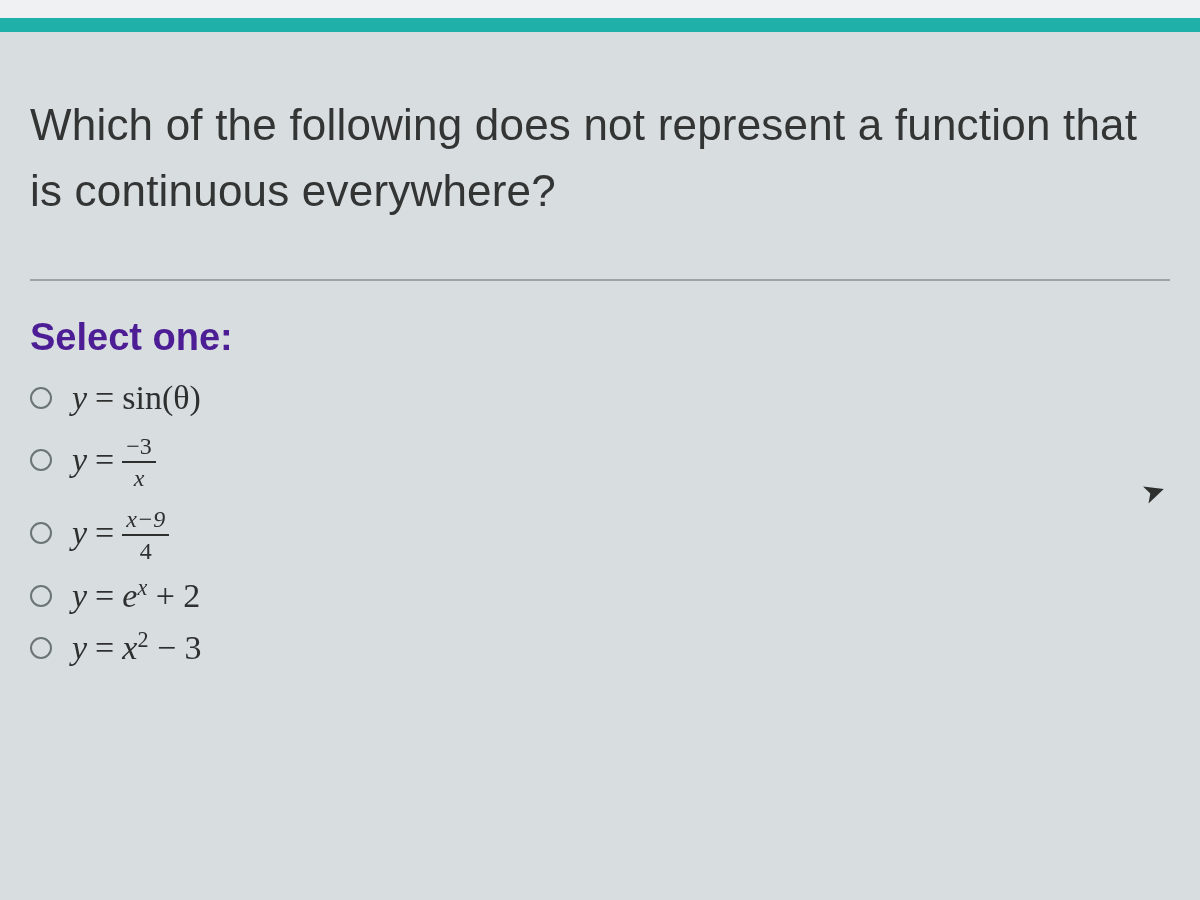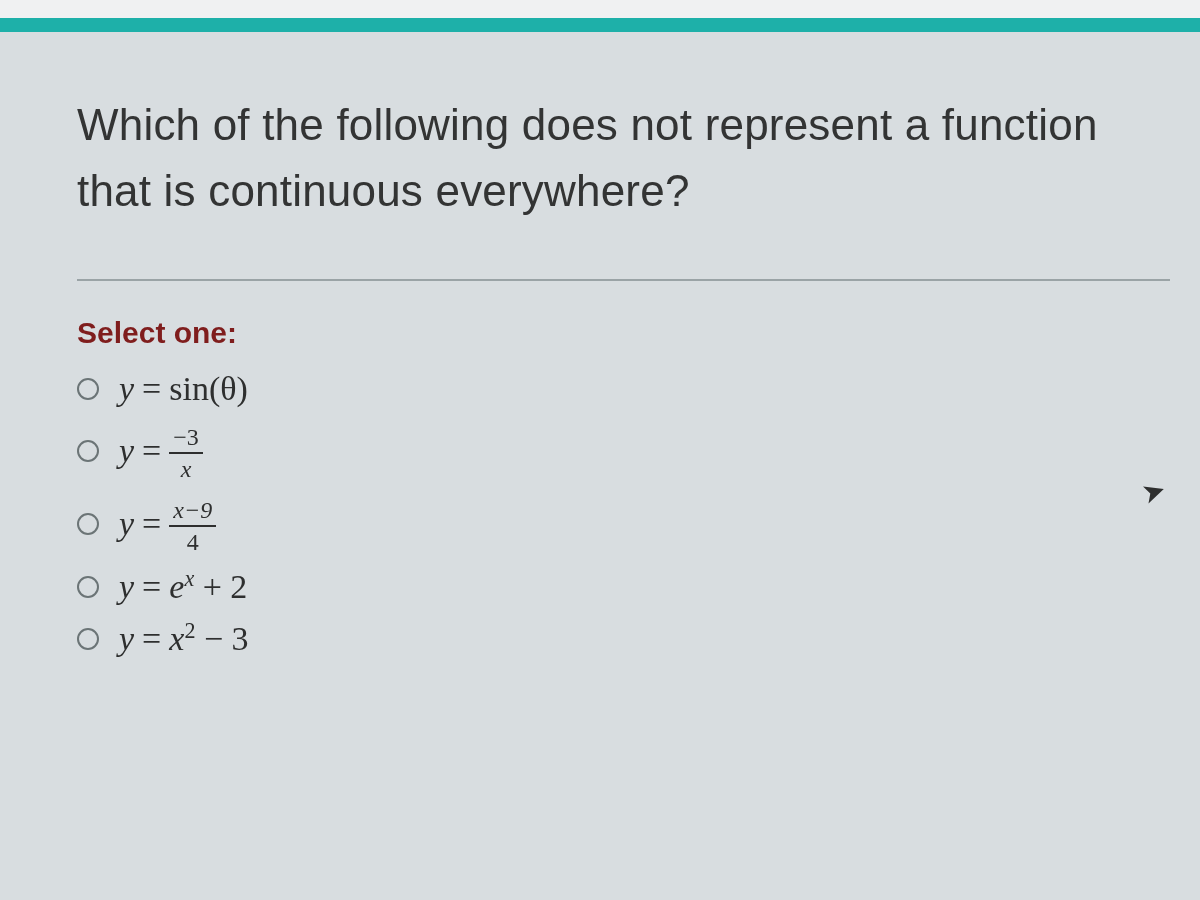--- a/index.html
+++ b/index.html
@@ -22,39 +22,38 @@
     .bar-white {
       height: 18px;
       background: #f0f1f2;
     }
     .bar-teal {
       height: 14px;
       background: #1eb0a9;
     }
     .content {
       padding: 60px 30px 0 30px;
-      margin-left: 47px;
     }
     .question {
       font-size: 44px;
       line-height: 1.5;
       color: #333434;
       font-weight: 400;
       letter-spacing: 0.2px;
     }
     .divider {
       border: none;
       border-top: 2px solid #9aa3a6;
       margin-top: 55px;
       margin-bottom: 35px;
     }
     .select-one {
-      font-size: 30px;
+      font-size: 38px;
       font-weight: 700;
-      color: #7f1d1d;
+      color: #4c1d95;
       margin-bottom: 20px;
     }
     .options {
       display: flex;
       flex-direction: column;
       gap: 14px;
     }
     .option-row {
       display: flex;
       align-items: center;

